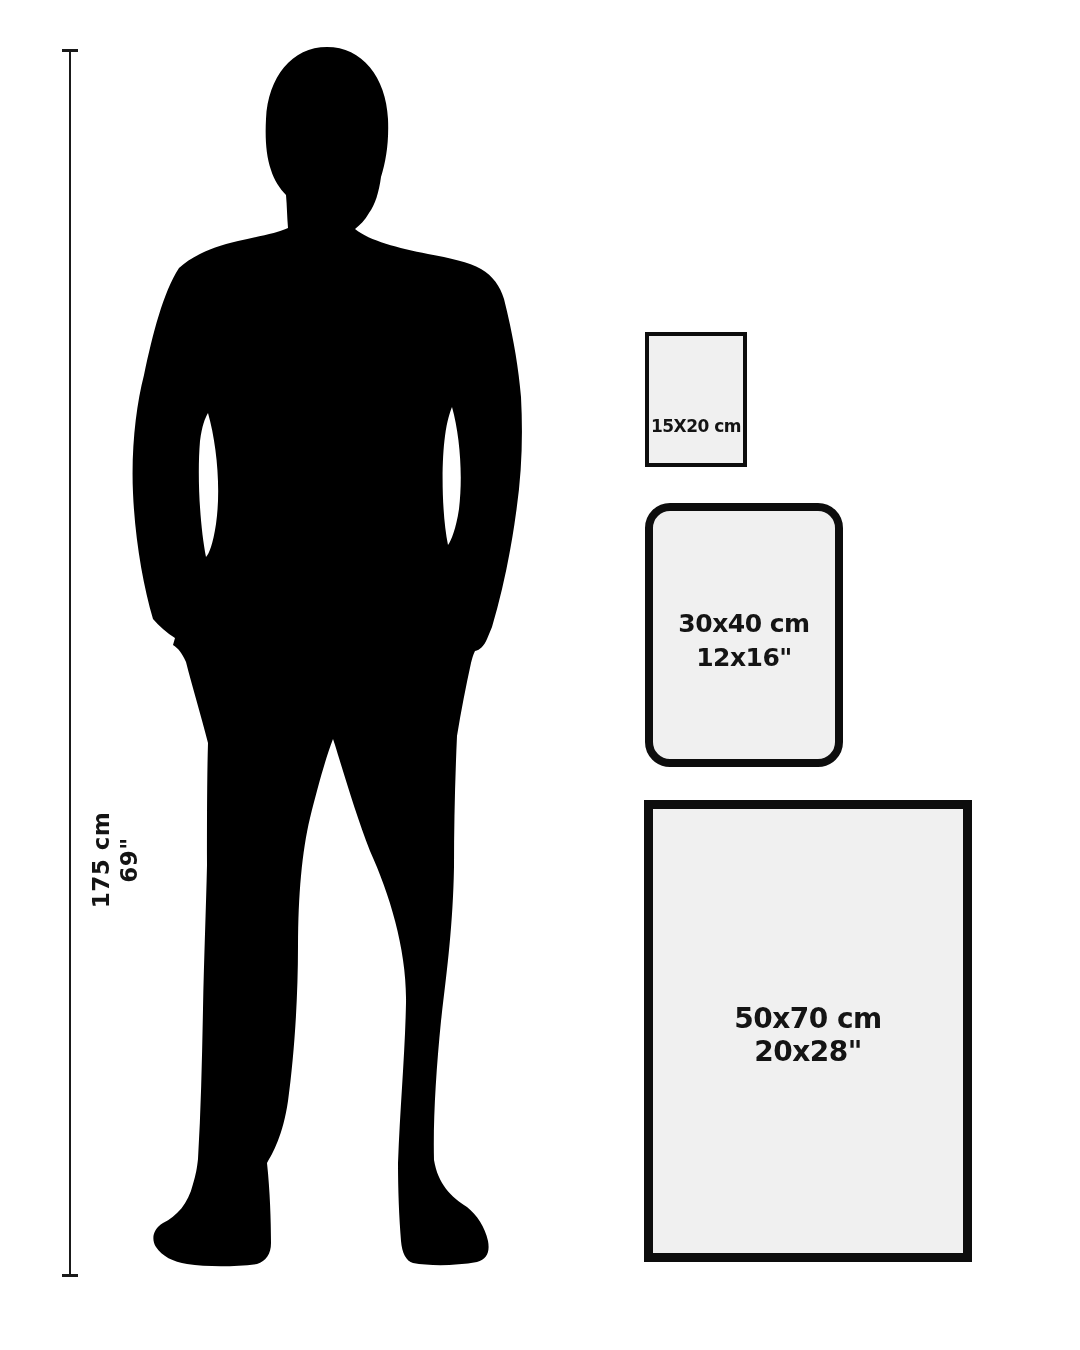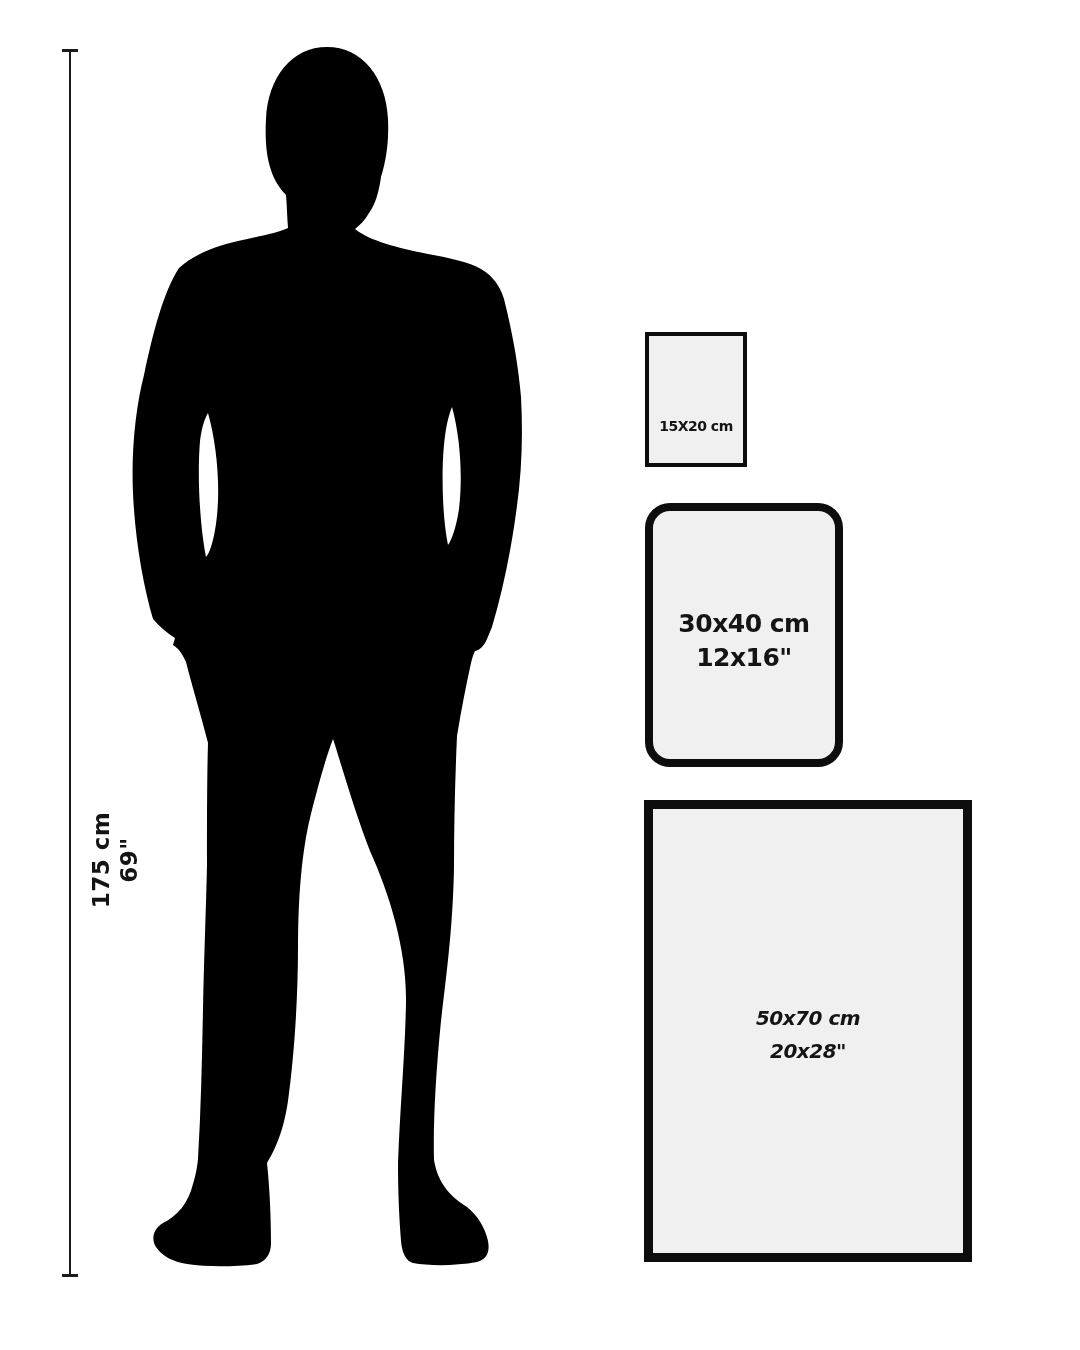--- a/index.html
+++ b/index.html
@@ -82,21 +82,21 @@
     letter-spacing: -0.5px;
   }
   .frame-small {
     left: 645px;
     top: 332px;
     width: 102px;
     height: 135px;
     border-width: 4px;
   }
   .frame-small .frame-label {
-    font-size: 14px;
+    font-size: 17px;
     line-height: 20px;
     padding-top: 4px;
     margin-top: 48px;
   }
   .frame-medium {
     left: 645px;
     top: 503px;
     width: 198px;
     height: 264px;
     border-width: 8px;
@@ -108,24 +108,23 @@
     padding-top: 12px;
   }
   .frame-large {
     left: 644px;
     top: 800px;
     width: 328px;
     height: 462px;
     border-width: 9px;
   }
   .frame-large .frame-label {
-    font-size: 20px;
+    font-size: 28px;
     line-height: 33px;
     padding-top: 8px;
-    font-style: italic;
   }
   .size-line { display: block; }
 </style>
 </head>
 <body>
 
 <div class="canvas">
 
   <div class="cap cap-top"></div>
   <div class="rule"></div>

